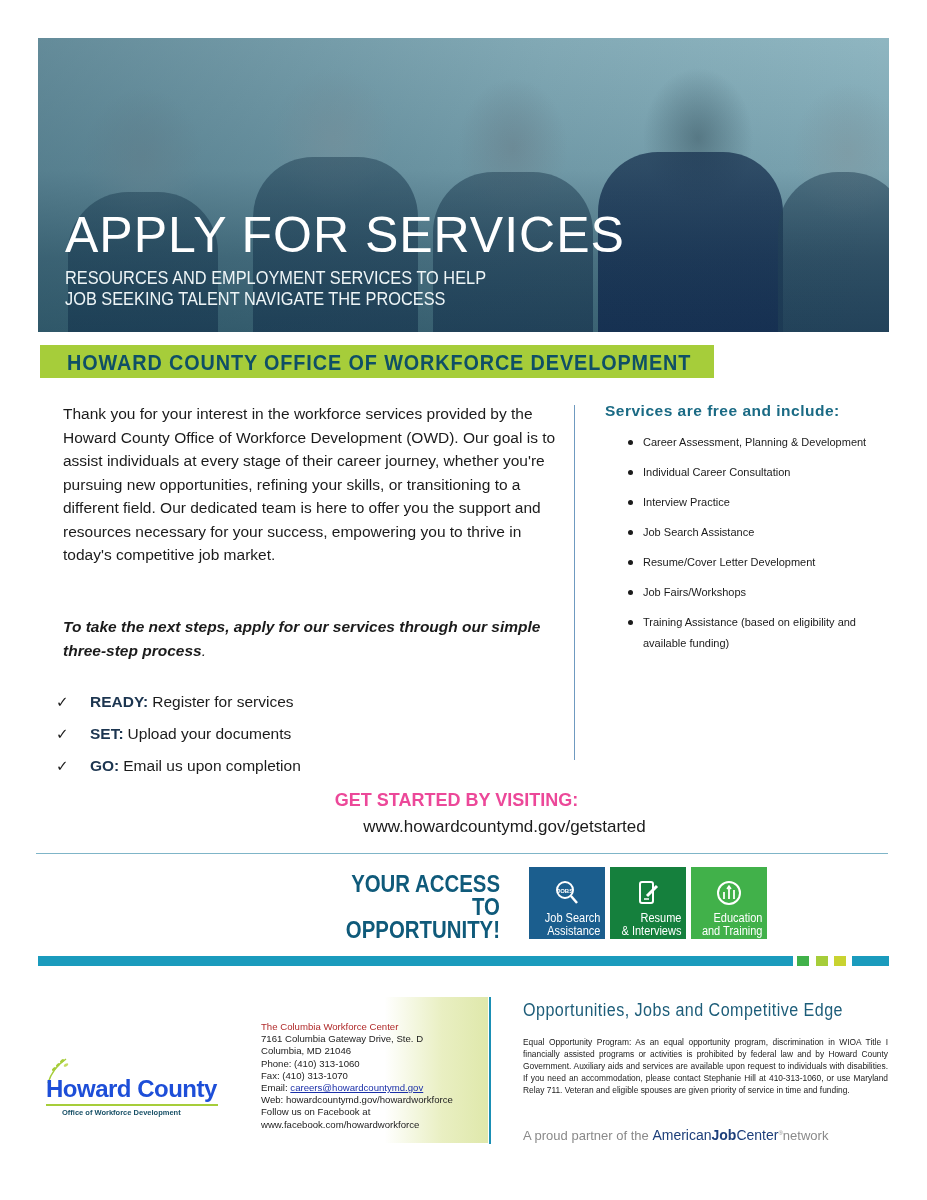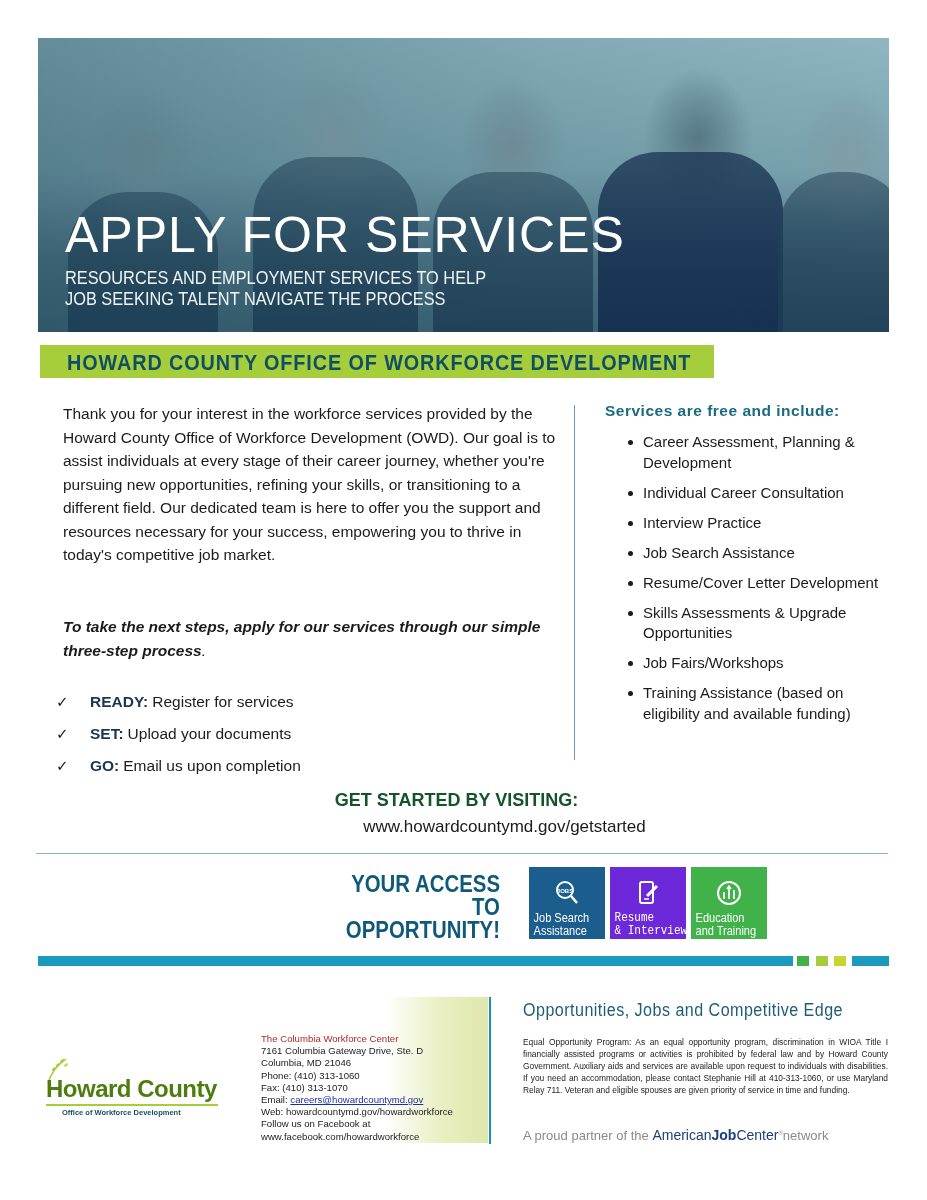--- a/index.html
+++ b/index.html
@@ -71,75 +71,75 @@
     position: absolute; left: 574px; top: 405px; width: 1px; height: 355px; background: #6f9ac0;
   }
 
   
   .services-title {
     position: absolute; left: 605px; top: 402px;
     font-weight: bold; font-size: 15.5px; color: #1a6a84; letter-spacing: 0.5px;
   }
   .services { position: absolute; left: 625px; top: 432px; width: 255px; list-style: none; }
   .services li {
-    position: relative; padding-left: 18px; font-size: 15px; line-height: 20.5px; margin-bottom: 9.5px; color: #1b1b1b;
+    position: relative; padding-left: 18px; font-size: 11px; line-height: 20.5px; margin-bottom: 9.5px; color: #1b1b1b;
   }
   .services li::before {
     content: ""; position: absolute; left: 3px; top: 8px; width: 5px; height: 5px; border-radius: 50%; background: #1b1b1b;
   }
 
   
   .get-started {
     position: absolute; left: 0; width: 913px; top: 790px; text-align: center;
-    font-weight: bold; font-size: 18px; color: #14532d;
+    font-weight: bold; font-size: 18px; color: #ec4899;
   }
   .get-started-url {
     position: absolute; left: 0; width: 913px; top: 817px; text-align: center;
     font-size: 17px; color: #1b1b1b; margin-left: 48px;
   }
 
   .hr-thin { position: absolute; left: 36px; top: 853px; width: 852px; height: 1px; background: #7fb5c8; }
 
   
   .access {
     position: absolute; left: 300px; top: 872px; width: 200px; text-align: right;
     font-weight: bold; font-size: 24px; line-height: 23px; color: #0f5a7a;
     transform: scaleX(0.85); transform-origin: right top;
   }
   .tiles { position: absolute; left: 529px; top: 867px; display: flex; gap: 5px; }
   .tile {
-    width: 76px; height: 72px; color: #fff; text-align: left; position: relative;
+    width: 76px; height: 72px; color: #fff; text-align: right; position: relative;
     font-size: 12.5px; line-height: 12.5px;
   }
   .tile .icon { position: absolute; left: 0; right: 0; top: 12px; height: 26px; display: flex; justify-content: center; }
   .tile .lbl { position: absolute; left: 0; right: 0; bottom: 2px; transform: scaleX(0.88); white-space: nowrap; }
   .t1 { background: #1b5e8e; }
-  .t2 { background: #6d28d9; font-family: Liberation Mono, monospace; }
+  .t2 { background: #15803d; }
   .t3 { background: #41b14a; }
   .t4 { background: #a0cc3a; }
 
   .bar-thick { position: absolute; left: 38px; top: 956px; width: 755px; height: 10px; background: #1a9bbd; }
   .sq { position: absolute; top: 956px; width: 12px; height: 10px; }
   .bar-end { position: absolute; left: 852px; top: 956px; width: 37px; height: 10px; background: #1a9bbd; }
 
   
   .logo { position: absolute; left: 46px; top: 1058px; }
-  .logo .name { font-weight: bold; font-size: 24px; color: #4d7c0f; letter-spacing: -0.5px; }
+  .logo .name { font-weight: bold; font-size: 24px; color: #1d4ed8; letter-spacing: -0.5px; }
   .logo .line { width: 172px; height: 2px; background: #a6cd3a; margin-top: 1px; }
   .logo .sub { font-size: 7.5px; font-weight: bold; color: #164f66; margin-left: 16px; margin-top: 2px; }
   .wheat { position: absolute; left: 50px; top: 1058px; }
 
   .contact-box {
     position: absolute; left: 258px; top: 997px; width: 230px; height: 146px;
     background: linear-gradient(90deg, #ffffff 0%, #ffffff 55%, #e9efc2 80%, #dfe8ab 100%);
   }
   .contact {
     position: absolute; left: 261px; top: 1021px; font-size: 9.6px; line-height: 12.2px; color: #222;
   }
-  .contact .center-name { color: #b02a2a; margin-top: 12px; }
+  .contact .center-name { color: #b02a2a; }
   .contact a { color: #1a2fa8; text-decoration: underline; }
   .divider-v2 { position: absolute; left: 489px; top: 997px; width: 2px; height: 147px; background: #1a8fb5; }
 
   
   .edge-title {
     position: absolute; left: 523px; top: 1000px; font-size: 17.5px; color: #1d5d79; letter-spacing: 0.5px;
     transform: scaleX(0.92); transform-origin: left top; white-space: nowrap;
   }
   .eo {
     position: absolute; left: 523px; top: 1036px; width: 365px; font-size: 8.4px; line-height: 12px; color: #222; text-align: justify;
@@ -194,21 +194,20 @@
 
 <div class="divider-v"></div>
 
 <div class="services-title">Services are free and include:</div>
 <ul class="services">
   <li>Career Assessment, Planning &amp; Development</li>
   <li>Individual Career Consultation</li>
   <li>Interview Practice</li>
   <li>Job Search Assistance</li>
   <li>Resume/Cover Letter Development</li>
-  <li>Skills Assessments &amp; Upgrade Opportunities</li>
   <li>Job Fairs/Workshops</li>
   <li>Training Assistance (based on eligibility and available funding)</li>
 </ul>
 
 <div class="get-started">GET STARTED BY VISITING:</div>
 <div class="get-started-url">www.howardcountymd.gov/getstarted</div>
 
 <div class="hr-thin"></div>
 
 <div class="access">

